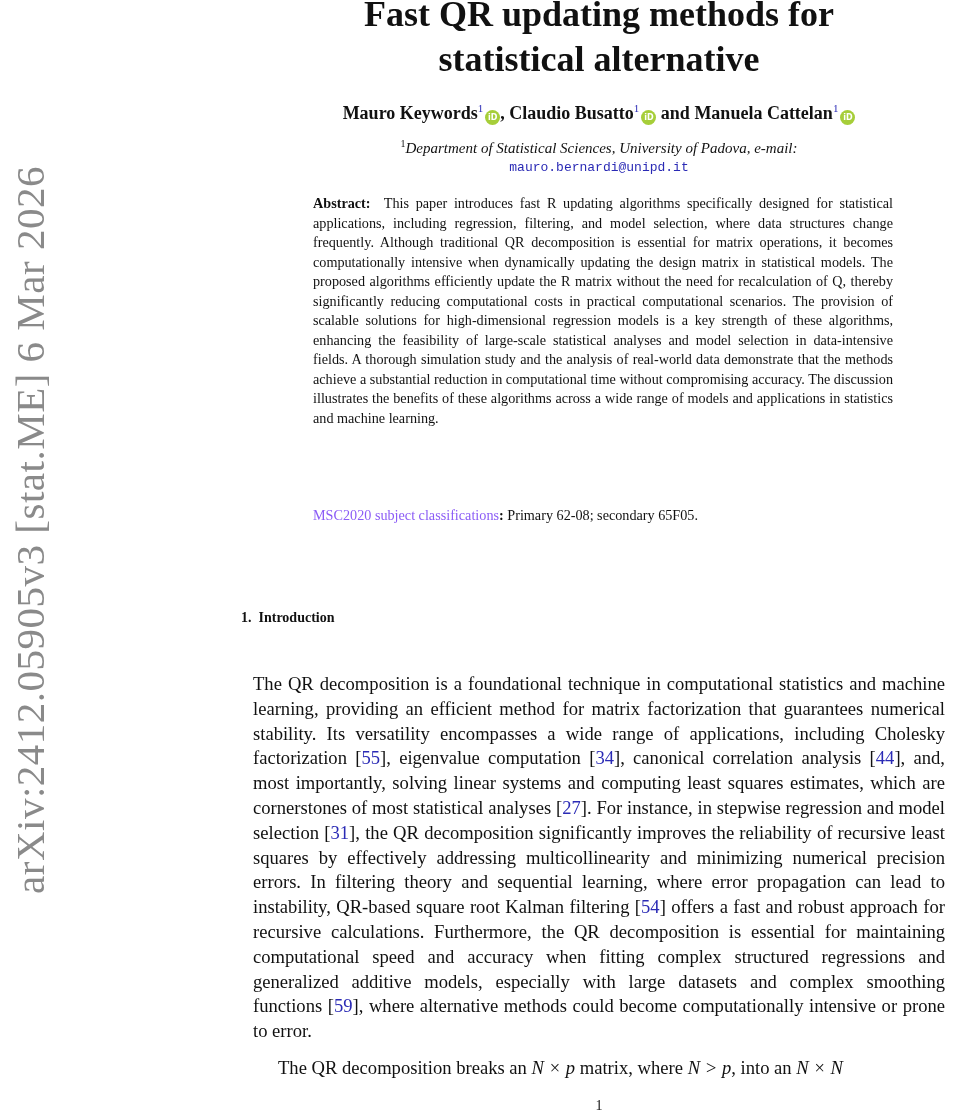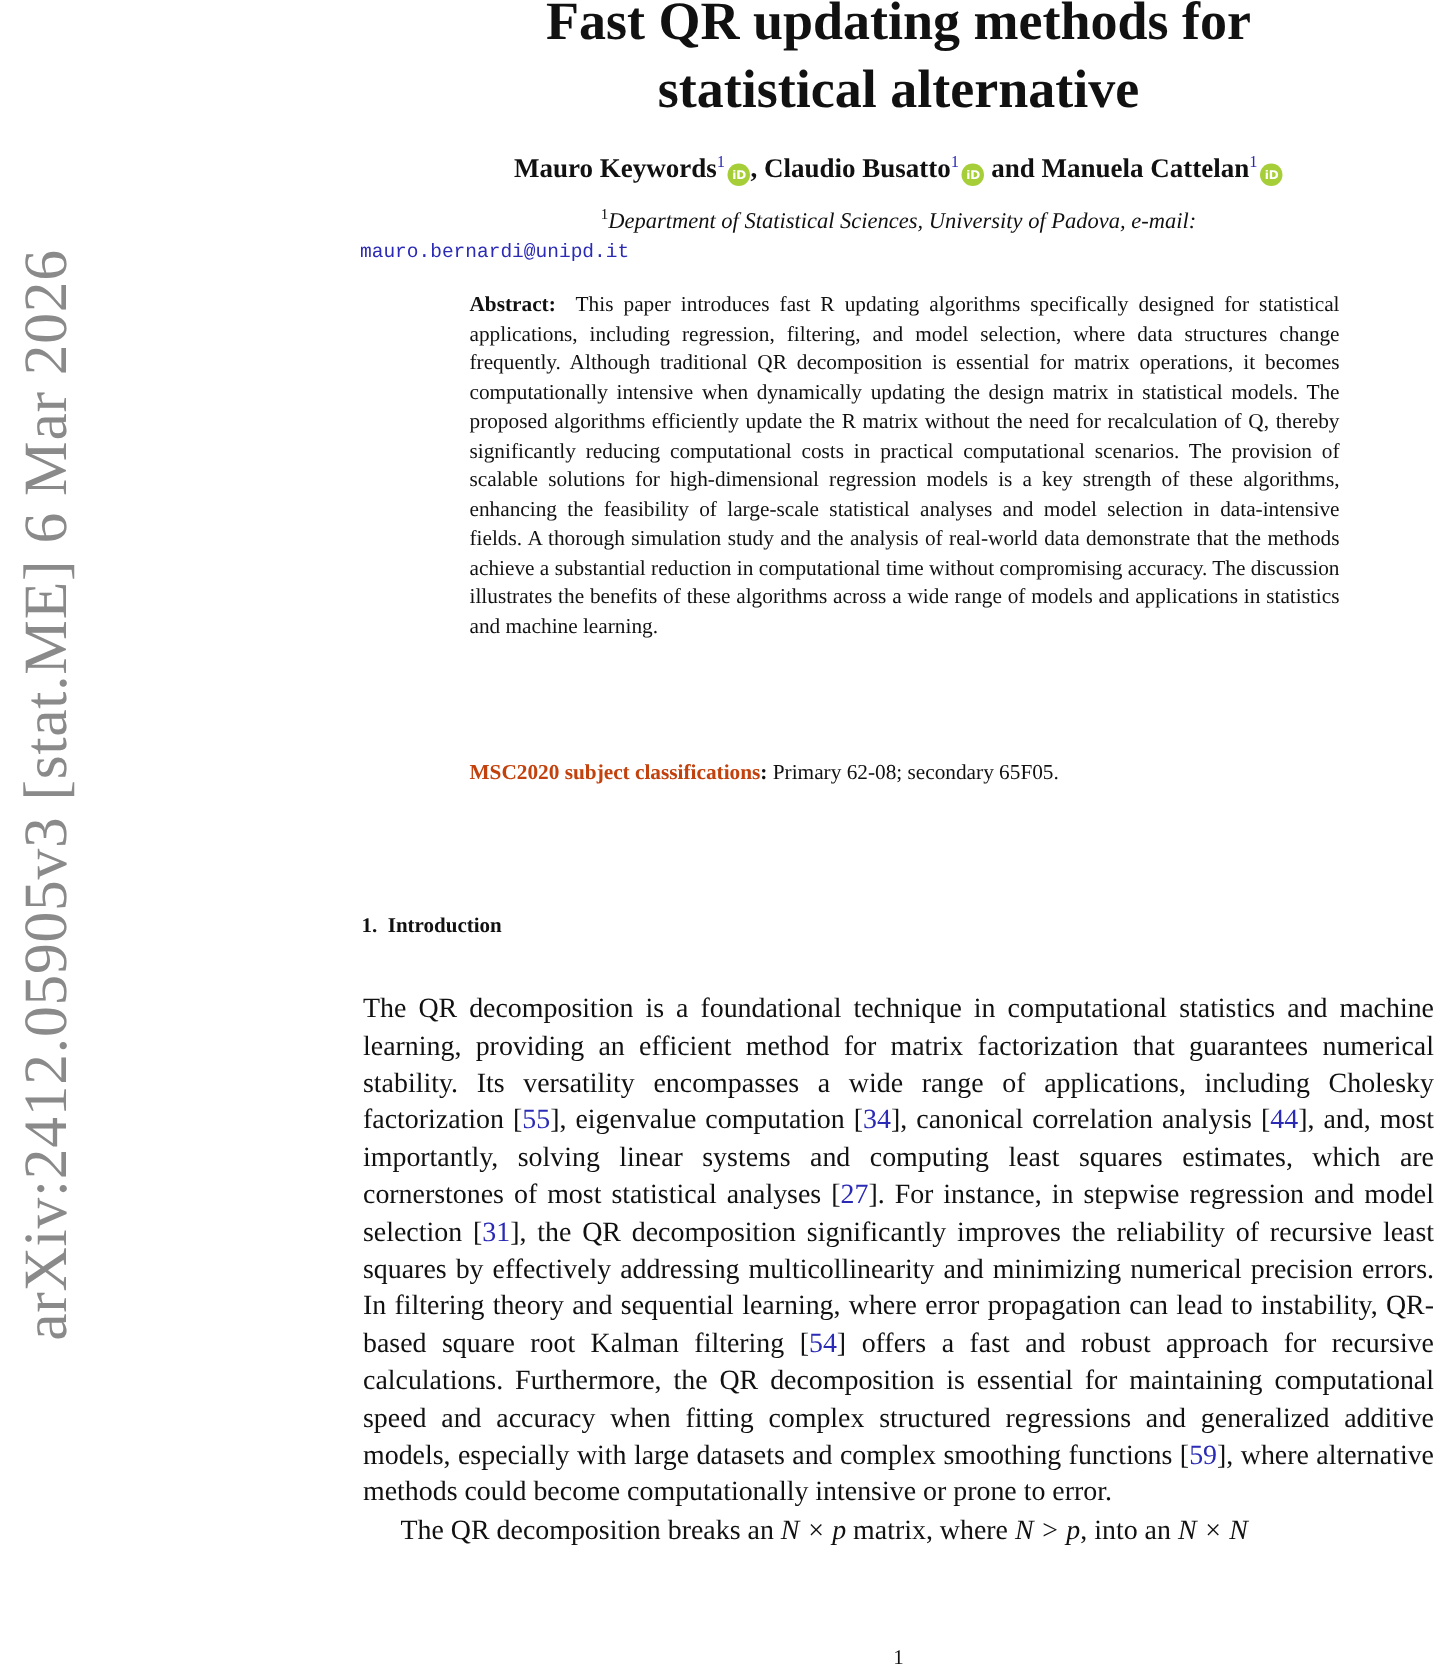--- a/index.html
+++ b/index.html
@@ -32,48 +32,48 @@
     background:#a6ce39; color:#fff; font-family:"DejaVu Sans", sans-serif;
     font-size:8px; line-height:15px; text-align:center; vertical-align:-1px;
     margin-left:2px; font-weight:bold;
   }
   .affil {
     position:absolute; left:240px; width:718px; top:138px; text-align:center;
     font-family:"Liberation Serif", serif; font-style:italic; font-size:15px;
   }
   .affil sup { font-style:normal; font-size:10px; }
   .email {
-    position:absolute; left:240px; width:718px; top:160px; 
+    position:absolute; left:240px; width:718px; top:160px; text-align:center;
     font-size:13px; color:#2a2ab5;
   }
 
   .abstract {
     position:absolute; left:313px; width:580px; top:194px;
     font-family:"Liberation Serif", serif; font-size:14.2px; line-height:19.5px;
     text-align:justify;
   }
   .abstract .label { font-weight:bold; }
   .meta {
     position:absolute; left:313px; width:580px; top:506px;
     font-family:"Liberation Serif", serif; font-size:14.2px; line-height:19.5px;
     text-align:justify;
   }
   .meta b { font-weight:bold; }
-  .meta .link { color:#c2410c; font-weight:bold; }
+  .meta .link { color:#8b5cf6; font-weight:normal; }
 
   .section-heading {
     position:absolute; left:241px; top:610px;
     font-family:"Liberation Serif", serif; font-weight:bold; font-size:14px;
   }
   .body-text {
     position:absolute; left:241px; width:716px; top:660px;
     font-family:"Liberation Serif", serif; font-size:18.6px; line-height:24.8px;
     text-align:justify;
   }
-  .body-text p { margin:1px; }
+  .body-text p { margin:12px; }
   .body-text p.indent { text-indent:25px; }
   .cite { color:#2a2ab5; }
   .math { font-style:italic; }
   .page-number {
     position:absolute; left:240px; width:718px; top:1098px; text-align:center;
     font-family:"Liberation Serif", serif; font-size:14px;
   }
 </style>
 </head>
 <body>

